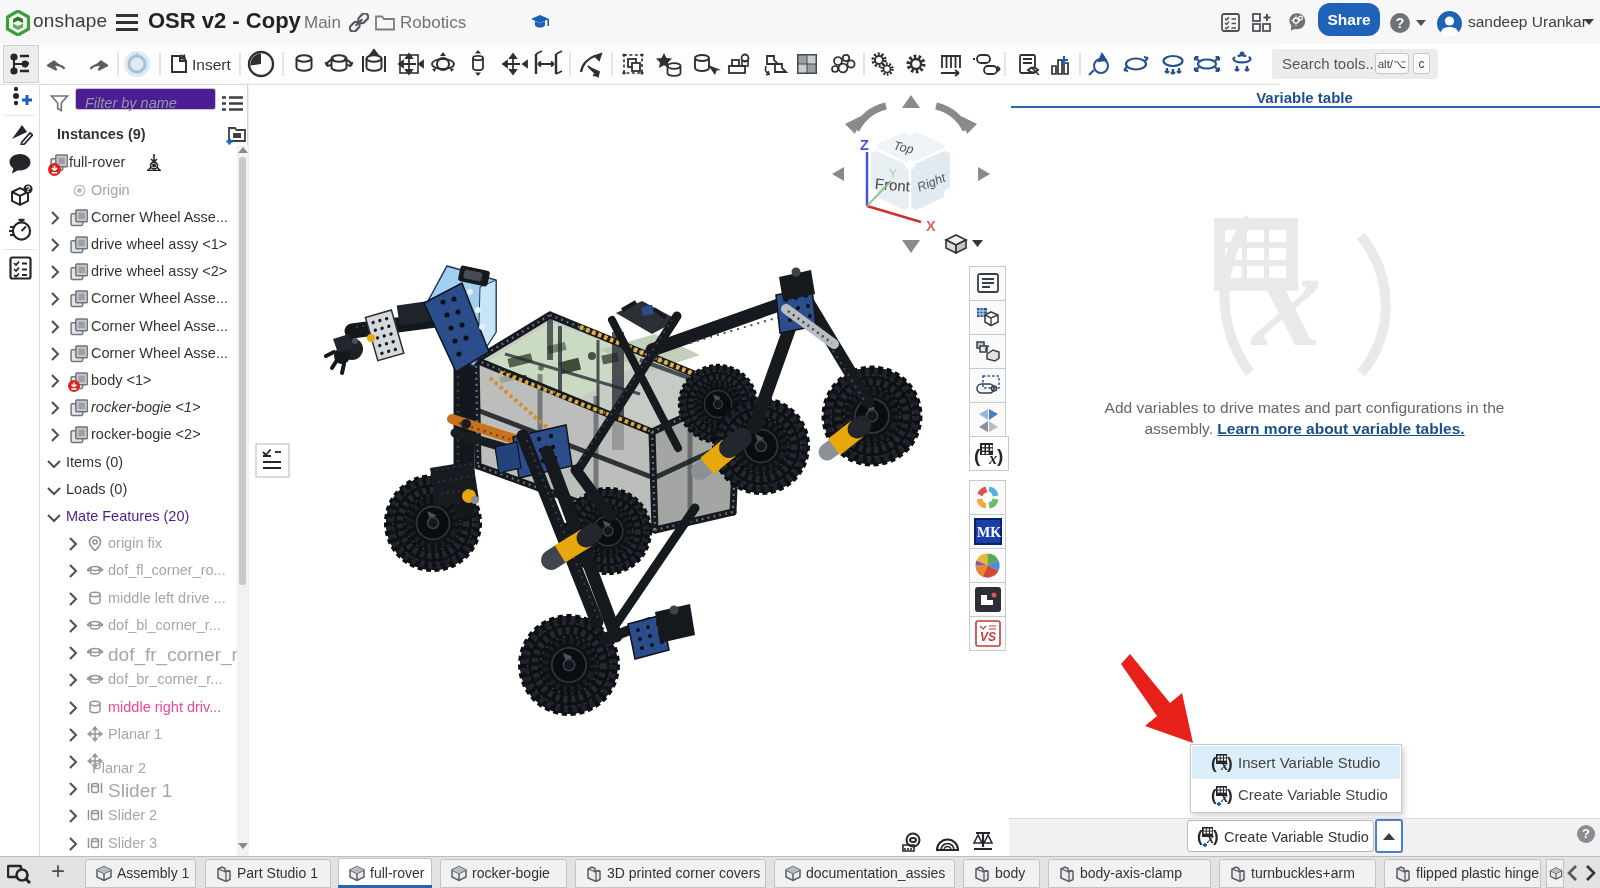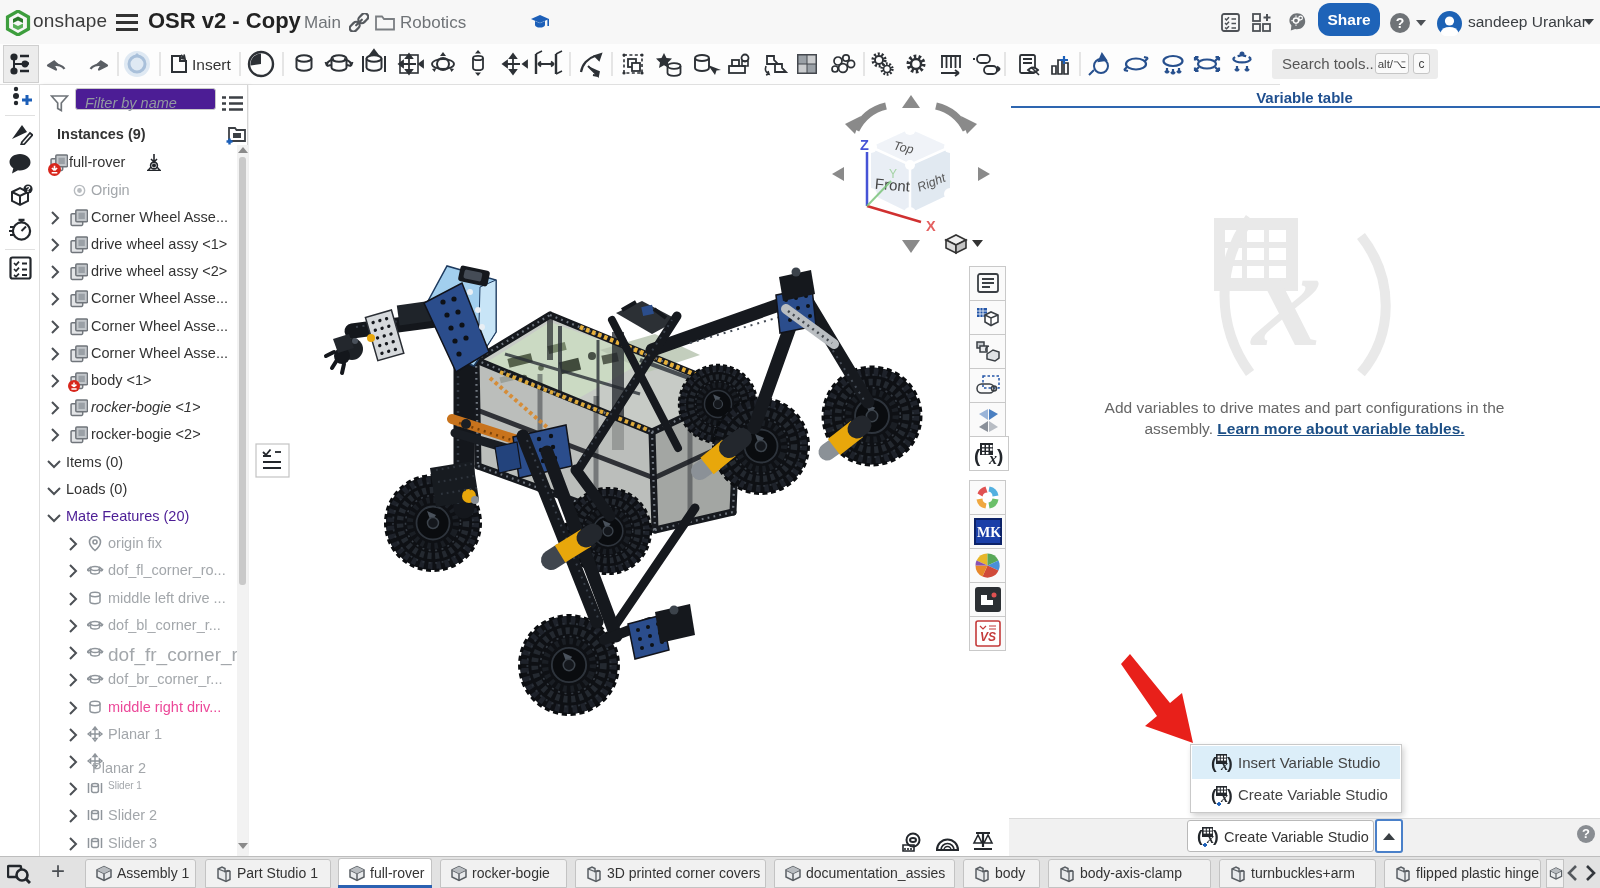--- a/index.html
+++ b/index.html
@@ -575,21 +575,21 @@
           </svg>
           <span class="abs" style="left:52px;top:5px;font-size:14.5px;color:#a3a7ab;margin-top:7px;">Planar 2</span>
         </div>
 <div class="abs" style="left:0;top:690px;width:196px;height:27px;">
           <svg class="abs" style="left:26px;top:6px" width="16" height="16" viewBox="0 0 16 16">
             <use href="#chevR"></use>
           </svg>
           <svg class="abs" style="left:47px;top:5px" width="17" height="17" viewBox="0 0 17 17">
             <use href="#msli"></use>
           </svg>
-          <span class="abs" style="left:68px;top:5px;font-size:10px;color:#a3a7ab;">Slider 1</span>
+          <span class="abs" style="left:68px;top:5px;font-size:19px;color:#a3a7ab;">Slider 1</span>
         </div>
 <div class="abs" style="left:0;top:717px;width:196px;height:27px;">
           <svg class="abs" style="left:26px;top:6px" width="16" height="16" viewBox="0 0 16 16">
             <use href="#chevR"></use>
           </svg>
           <svg class="abs" style="left:47px;top:5px" width="17" height="17" viewBox="0 0 17 17">
             <use href="#msli"></use>
           </svg>
           <span class="abs" style="left:68px;top:5px;font-size:14.5px;color:#a3a7ab;">Slider 2</span>
         </div>

